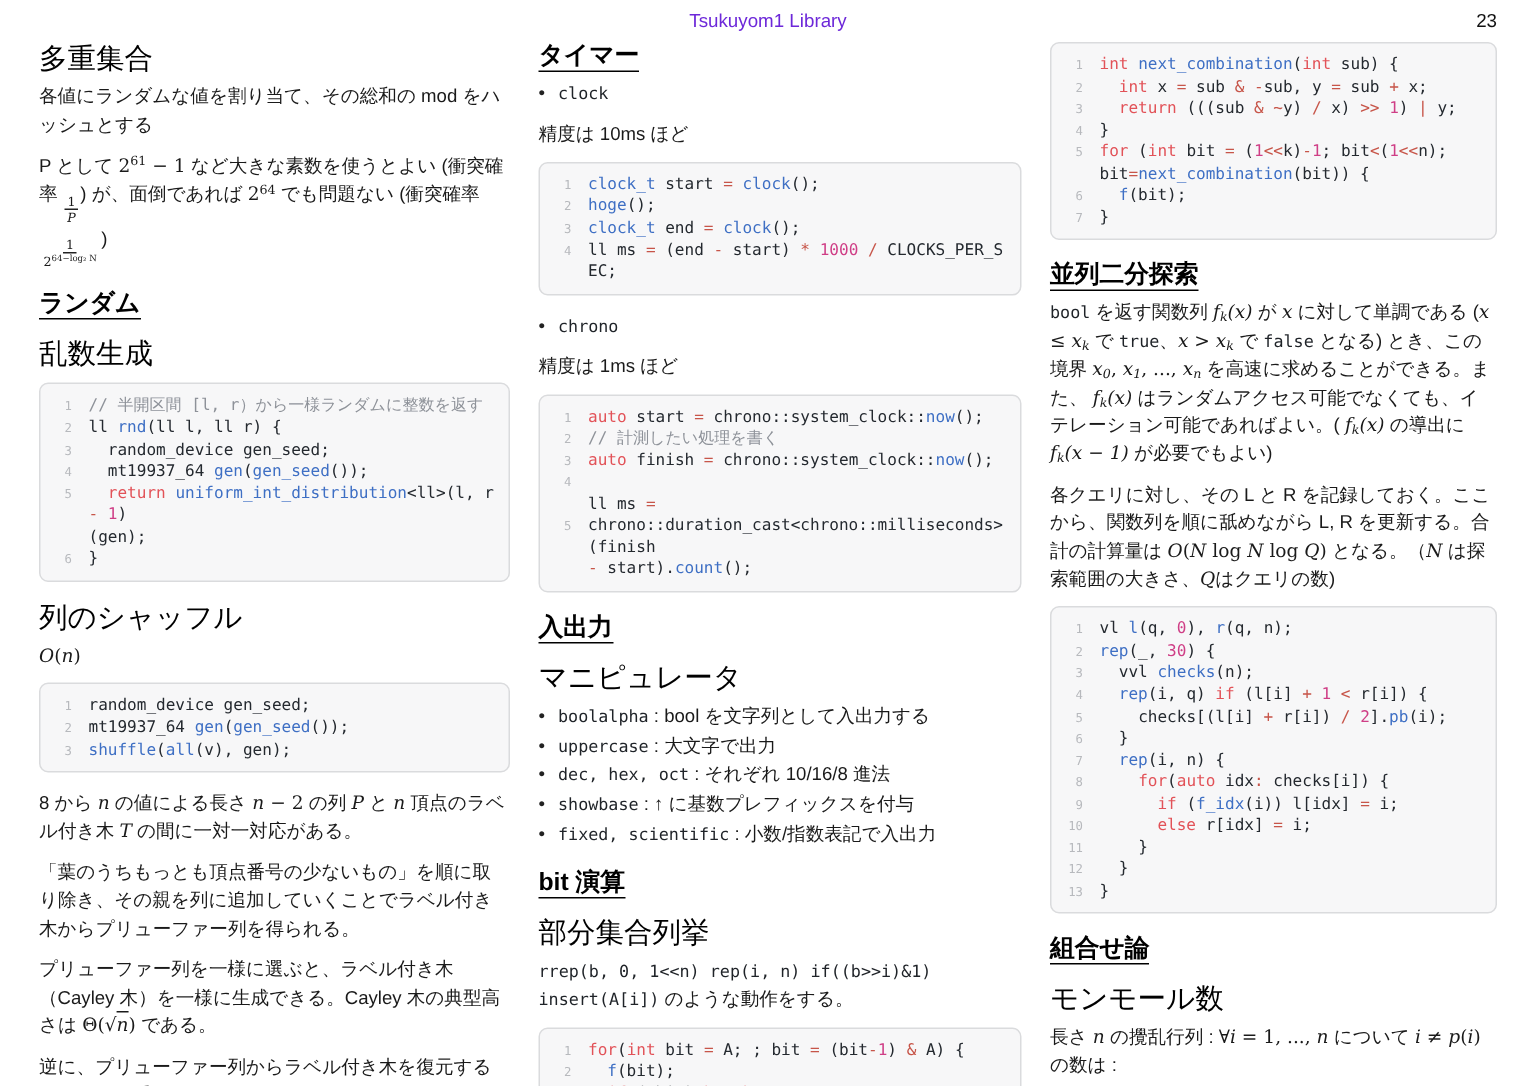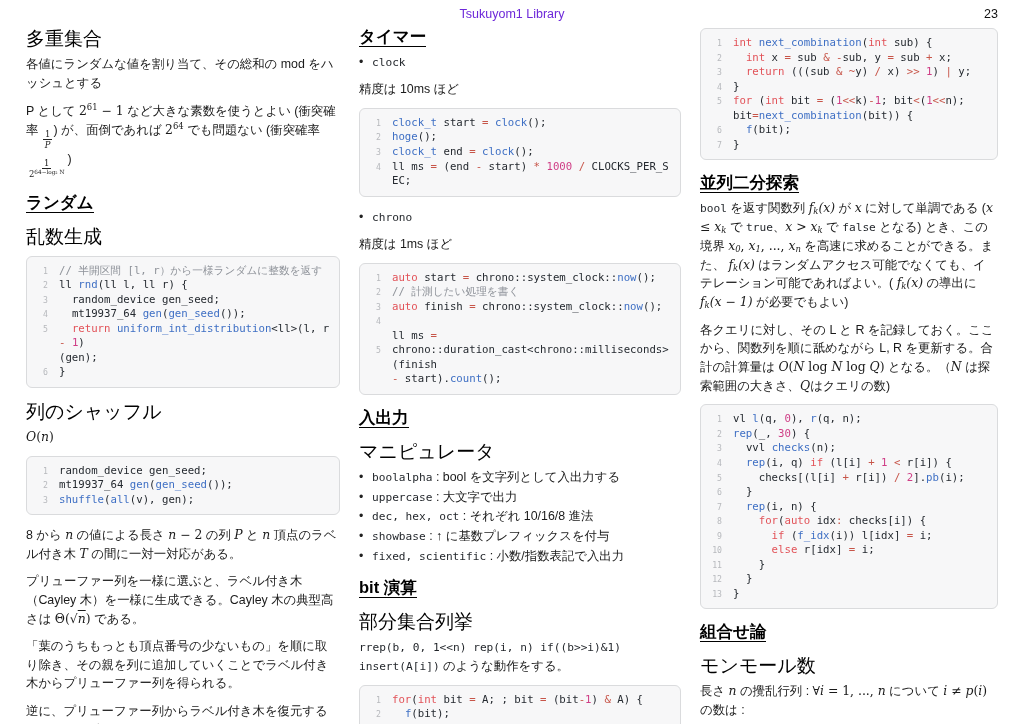--- a/index.html
+++ b/index.html
@@ -87,22 +87,22 @@
           <div class="code-line"><span class="ln">6</span><span class="code-text"><span class="pl">}</span></span></div>
         </div>
         <div class="h3">列のシャッフル</div>
         <div class="p"><span class="mi">O</span><span class="mr">(</span><span class="mi">n</span><span class="mr">)</span></div>
         <div class="codeblock">
           <div class="code-line"><span class="ln">1</span><span class="code-text"><span class="pl">random_device gen_seed;</span></span></div>
           <div class="code-line"><span class="ln">2</span><span class="code-text"><span class="pl">mt19937_64 </span><span class="fn">gen</span><span class="pl">(</span><span class="fn">gen_seed</span><span class="pl">());</span></span></div>
           <div class="code-line"><span class="ln">3</span><span class="code-text"><span class="fn">shuffle</span><span class="pl">(</span><span class="fn">all</span><span class="pl">(v), gen);</span></span></div>
         </div>
         <div class="p"><span class="tx">8 から </span><span class="mi">n</span><span class="tx"> の値による長さ </span><span class="mi">n</span><span class="mr"> − 2</span><span class="tx"> の列 </span><span class="mi">P</span><span class="tx"> と </span><span class="mi">n</span><span class="tx"> 頂点のラベル付き木 </span><span class="mi">T</span><span class="tx"> の間に一対一対応がある。</span></div>
+        <div class="p"><span class="tx">「葉のうちもっとも頂点番号の少ないもの」を順に取り除き、その親を列に追加していくことでラベル付き木からプリューファー列を得られる。</span></div>
         <div class="p"><span class="tx">プリューファー列を一様に選ぶと、ラベル付き木（Cayley 木）を一様に生成できる。Cayley 木の典型高さは </span><span class="mr">Θ(</span><span><span class="sqrt-sign">√</span><span class="sqrt-body">n</span></span><span class="mr">)</span><span class="tx"> である。</span></div>
-        <div class="p"><span class="tx">「葉のうちもっとも頂点番号の少ないもの」を順に取り除き、その親を列に追加していくことでラベル付き木からプリューファー列を得られる。</span></div>
         <div class="p"><span class="tx">逆に、プリューファー列からラベル付き木を復元するには、次の手順に従う。</span></div>
       </div>
     <div class="col" id="col-1">
         <div class="h2"><span class="h2t">タイマー</span></div>
         <div class="ul">
           <div class="li">
             <span class="marker">•</span>
             <span class="li-body"><span class="ic">clock</span></span>
           </div>
         </div>

